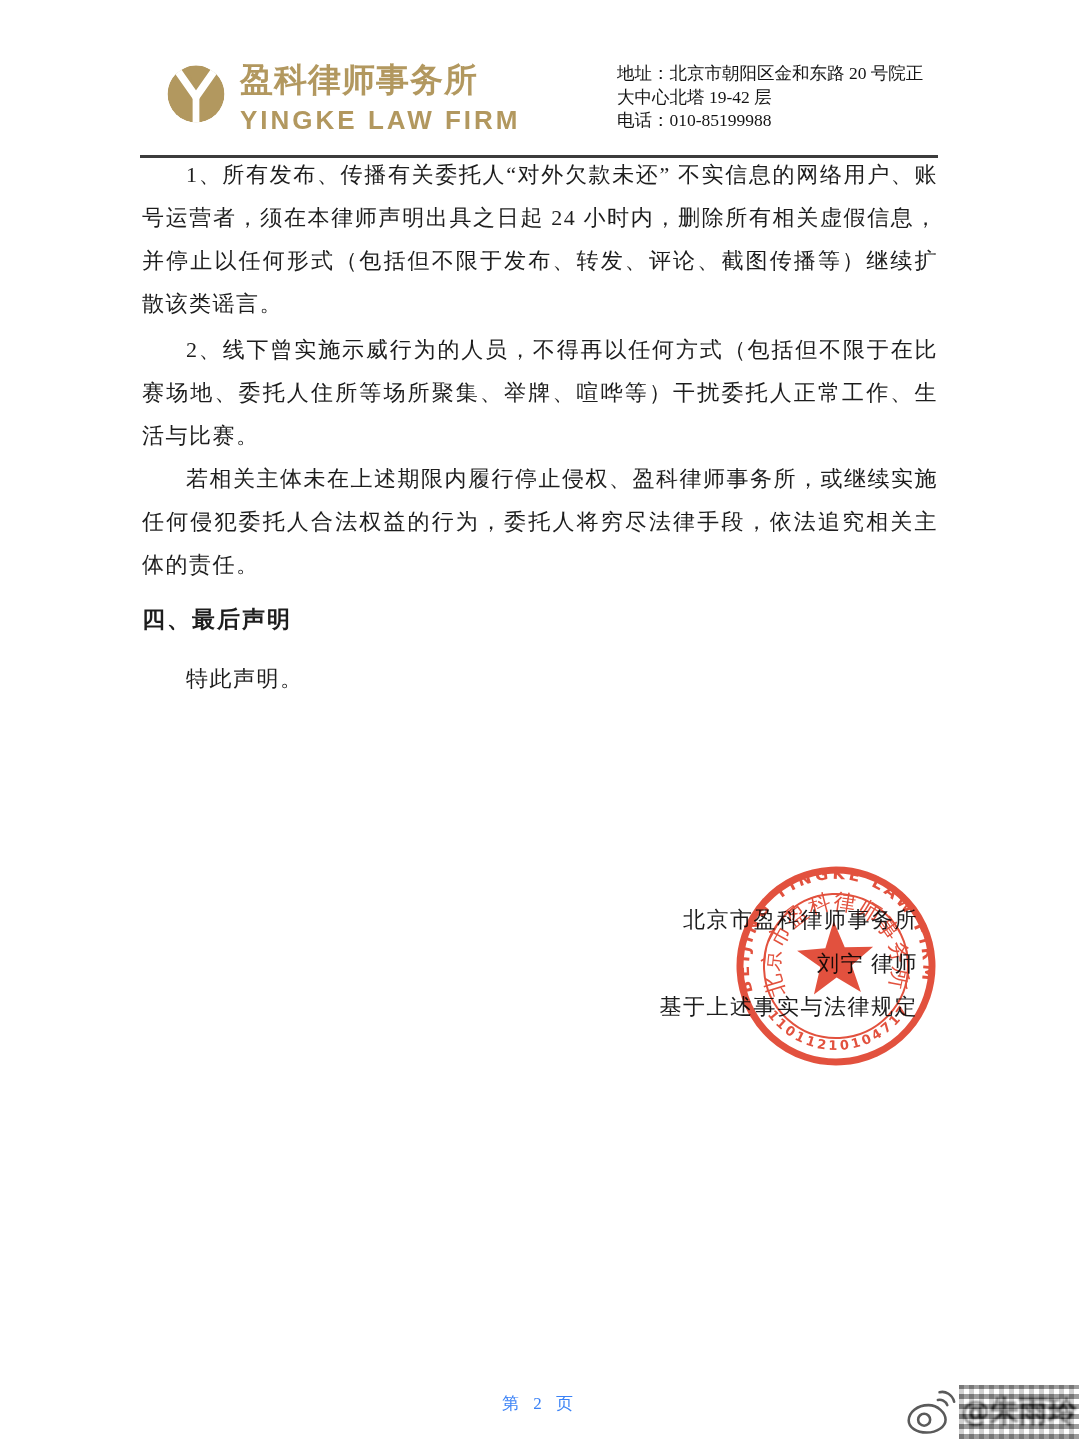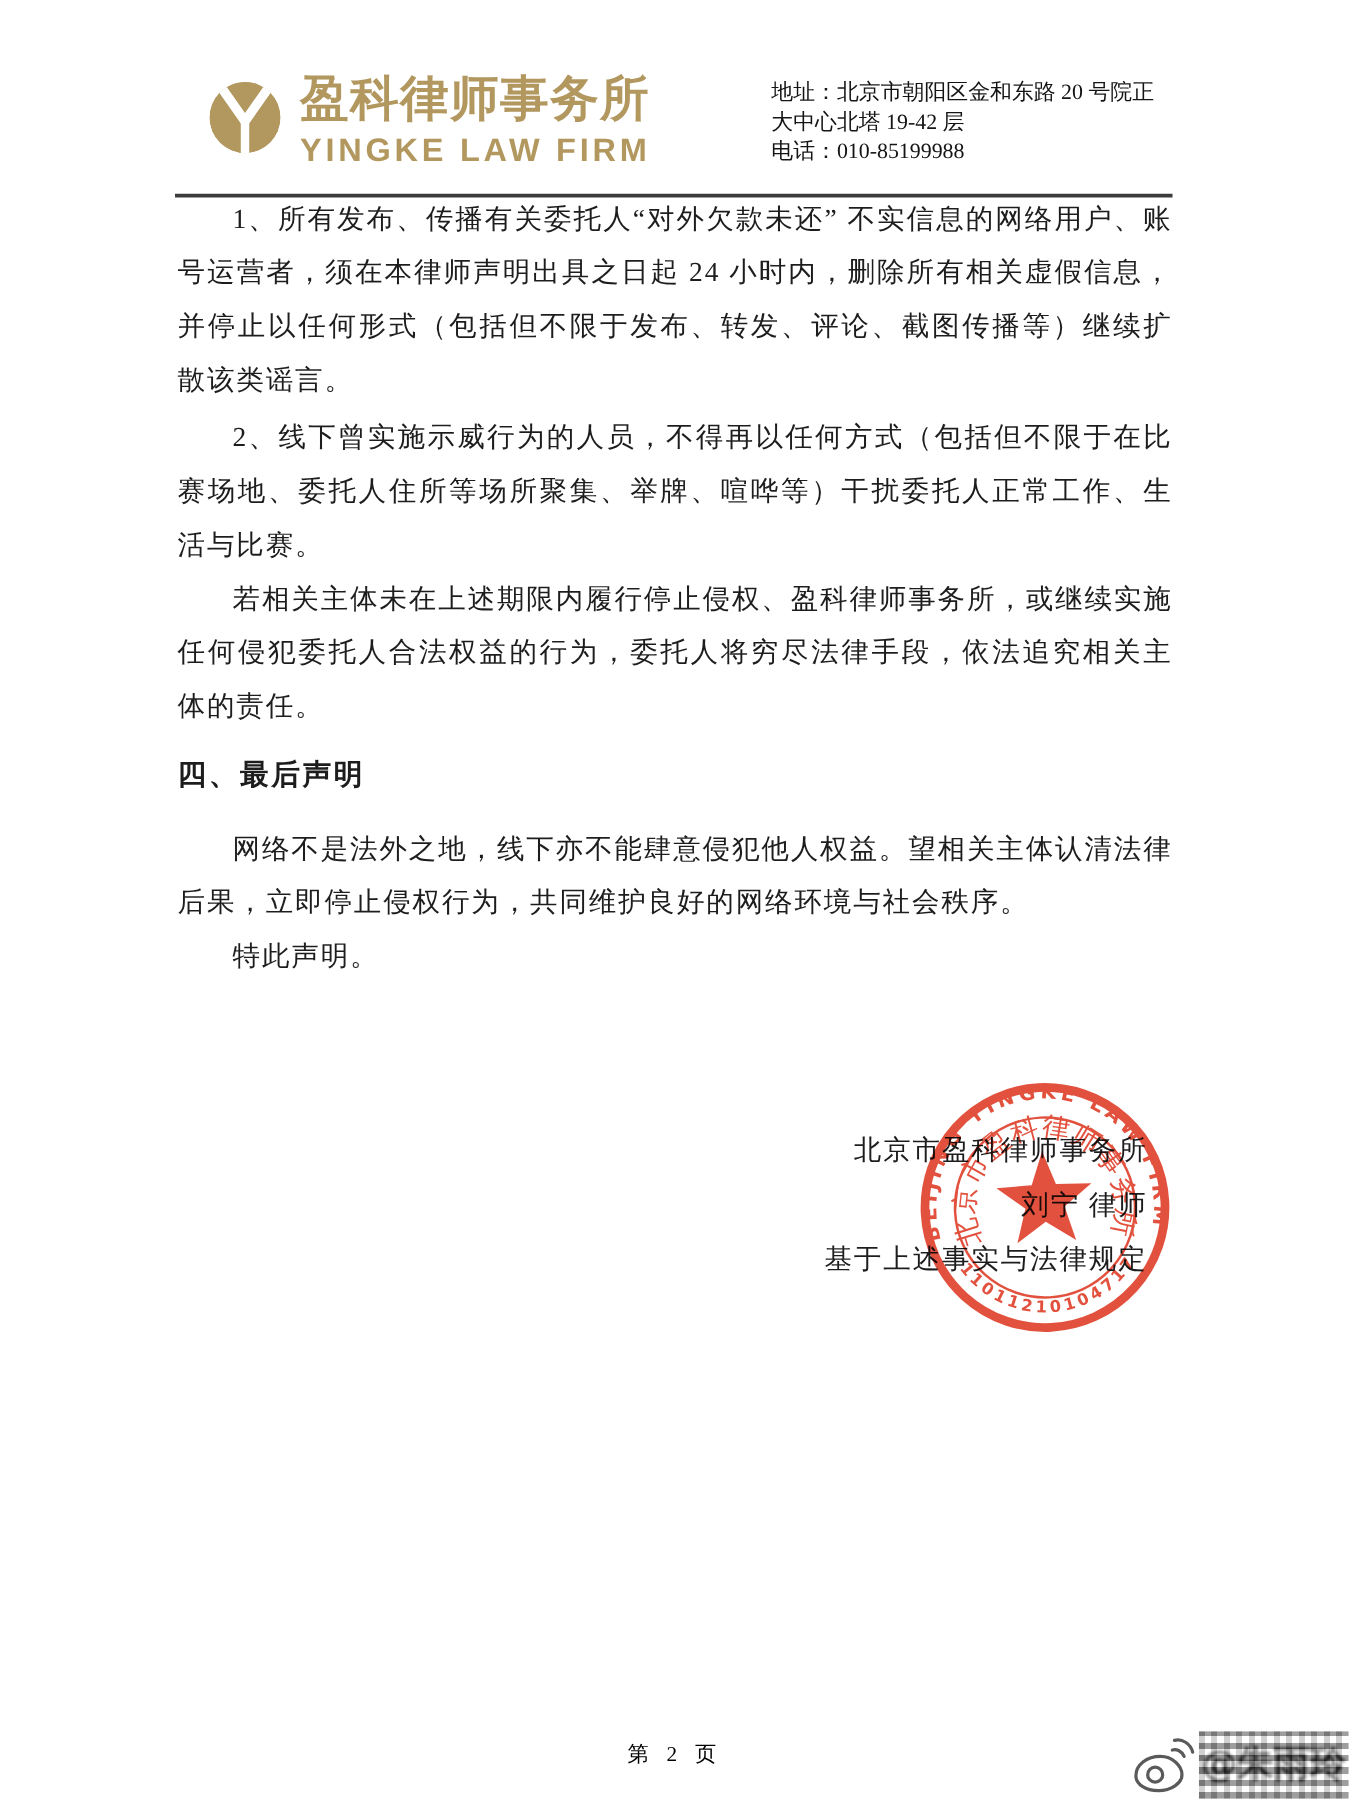--- a/index.html
+++ b/index.html
@@ -13,21 +13,21 @@
   }
   .page{position:absolute;inset:0;}
 
   
   .letterhead{position:absolute;left:140px;top:50px;width:800px;height:104px;}
   .logo{position:absolute;left:26px;top:10px;display:flex;align-items:flex-start;}
   .logo-mark{width:60px;height:60px;margin-top:4px;}
   .logo-text{margin-left:14px;color:#b2985f;}
   .logo-cn{
     font-family:"DejaVu Sans","Liberation Sans",sans-serif;
-    font-weight:bold;font-size:39px;line-height:40px;letter-spacing:1px;
+    font-weight:bold;font-size:33px;line-height:40px;letter-spacing:1px;
   }
   .logo-en{
     font-family:Liberation Sans, sans-serif;
     font-weight:bold;font-size:26px;line-height:28px;letter-spacing:3px;margin-top:6px;
   }
   .contact{position:absolute;left:477px;top:12px;width:322px;font-size:17.5px;line-height:23.5px;color:#141414;}
   .contact .c-line{white-space:normal;}
   .contact a.link{color:#2b2bd2;text-decoration:underline;cursor:pointer;}
 
   .rule{position:absolute;left:140px;top:155px;width:798px;height:3px;background:#3c3c3c;}
@@ -56,21 +56,21 @@
     position:absolute;left:721px;top:851px;width:230px;height:230px;
     mix-blend-mode:multiply;opacity:.93;transform:rotate(-3deg);
   }
   .seal .s-en{font-family:"DejaVu Sans","Liberation Sans",sans-serif;font-weight:bold;font-size:16px;letter-spacing:3.5px;fill:#e0442f;}
   .seal .s-cn{font-size:22px;letter-spacing:1px;fill:#e0442f;font-family:"Liberation Serif","DejaVu Serif",serif;}
   .seal .s-num{font-family:"DejaVu Sans","Liberation Sans",sans-serif;font-weight:bold;font-size:13px;letter-spacing:3px;fill:#e0442f;}
 
   
   .page-footer{
     position:absolute;left:0;top:1392px;width:100%;
-    text-align:center;font-size:17px;letter-spacing:5px;color:#000000;
+    text-align:center;font-size:17px;letter-spacing:5px;color:#3b82f6;
   }
 
   
   .watermark{position:absolute;left:905px;top:1384px;width:175px;height:56px;display:flex;align-items:center;}
   .wb-icon{width:52px;height:48px;flex:0 0 auto;}
   .mosaic{
     position:relative;width:120px;height:54px;margin-left:2px;
     display:flex;align-items:center;justify-content:center;overflow:hidden;
   }
   .mosaic .handle{
@@ -117,21 +117,20 @@
     </div>
   </header>
 
   <div class="rule"></div>
 
   <main class="doc-body">
     <p class="sp">1、所有发布、传播有关委托人“对外欠款未还”  不实信息的网络用户、账号运营者，须在本律师声明出具之日起 24 小时内，删除所有相关虚假信息，并停止以任何形式（包括但不限于发布、转发、评论、截图传播等）继续扩散该类谣言。</p>
     <p class="sp">2、线下曾实施示威行为的人员，不得再以任何方式（包括但不限于在比赛场地、委托人住所等场所聚集、举牌、喧哗等）干扰委托人正常工作、生活与比赛。</p>
     <p>若相关主体未在上述期限内履行停止侵权、盈科律师事务所，或继续实施任何侵犯委托人合法权益的行为，委托人将穷尽法律手段，依法追究相关主体的责任。</p>
     <h2>四、最后声明</h2>
-    <p>网络不是法外之地，线下亦不能肆意侵犯他人权益。望相关主体认清法律后果，立即停止侵权行为，共同维护良好的网络环境与社会秩序。</p>
     <p>特此声明。</p>
   </main>
 
   <div class="signature">
     <div>北京市盈科律师事务所</div>
     <div>刘宁  律师</div>
     <div>基于上述事实与法律规定</div>
   </div>
 
   <svg class="seal" viewBox="0 0 230 230" aria-hidden="true">

